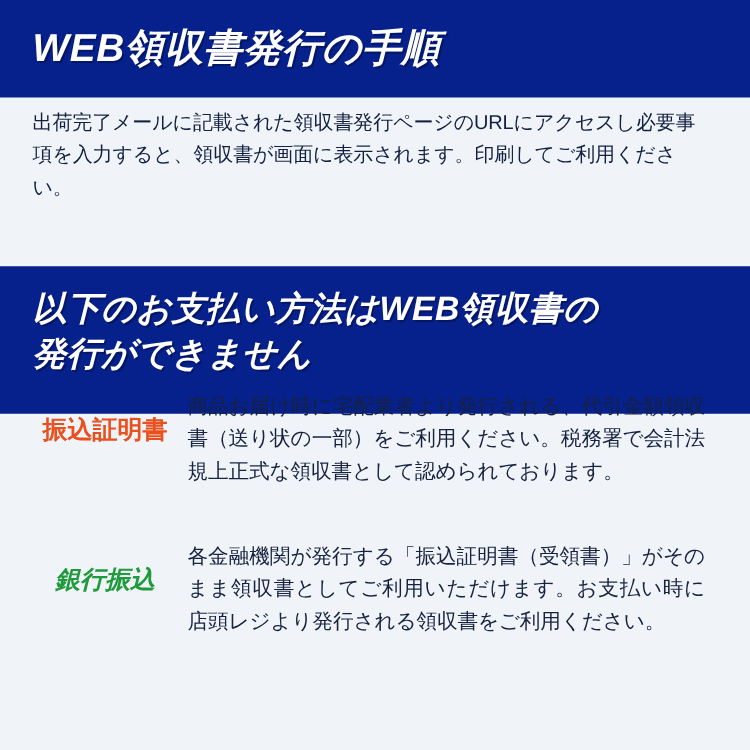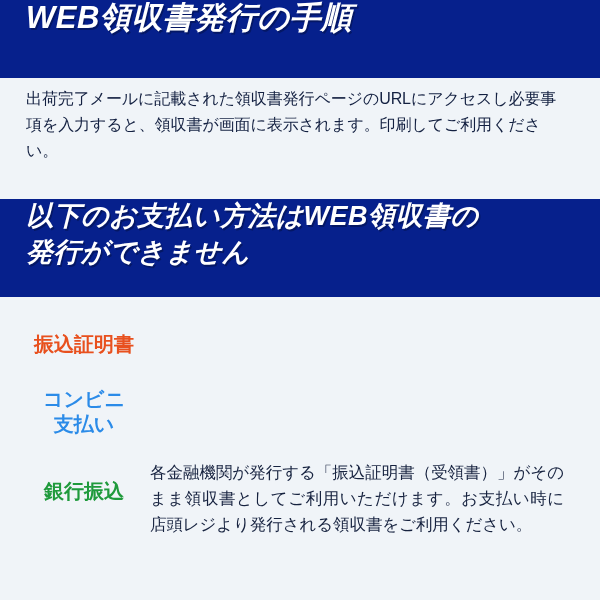--- a/index.html
+++ b/index.html
@@ -20,20 +20,21 @@
     background: #f0f4f8;
     box-sizing: border-box;
   }
 
   
   .band {
     background: #06208c;
     color: #ffffff;
     box-sizing: border-box;
     display: flex;
+    align-items: center;
   }
   .band-title {
     font-weight: bold;
     font-style: italic;
     letter-spacing: 0.5px;
     line-height: 1.18;
     text-shadow: 1.5px 1.5px 0 rgba(0, 0, 0, 0.28);
     white-space: pre-line;
   }
 
@@ -45,23 +46,23 @@
     height: 78px;
     padding: 0 0 0 26px;
   }
   #banner-main .band-title {
     font-size: 31px;
   }
 
   #banner-secondary {
     position: absolute;
     left: 0;
-    top: 199px;
+    top: 213px;
     width: 600px;
-    height: 98px;
+    height: 118px;
     padding: 0 0 12px 26px;
   }
   #banner-secondary .band-title {
     font-size: 27px;
     line-height: 1.33;
   }
 
   
   #intro {
     position: absolute;
@@ -126,27 +127,26 @@
 
   <div id="banner-secondary" class="band">
     <div class="band-title">以下のお支払い方法はWEB領収書の
 発行ができません</div>
   </div>
 
   <div id="methods">
 
     <div class="method-row">
       <div class="method-label" style="color:#e8501e;">振込証明書</div>
+      <div class="method-desc">商品お届け時に宅配業者より発行される、代引金額領収書（送り状の一部）をご利用ください。税務署で会計法規上正式な領収書として認められております。</div>
     </div>
 
     <div class="method-row">
-      <div class="method-label center-block" style="color:#2b8be8;">コンビニ
-支払い</div>
     </div>
 
     <div class="method-row">
-      <div class="method-label" style="color:#1f9a3c;">銀行振込</div>
+      <div class="method-label" style="color:#1f9a3c;font-style:italic;">銀行振込</div>
       <div class="method-desc">各金融機関が発行する「振込証明書（受領書）」がそのまま領収書としてご利用いただけます。お支払い時に店頭レジより発行される領収書をご利用ください。</div>
     </div>
 
   </div>
 
 </div>
 
 </body></html>

